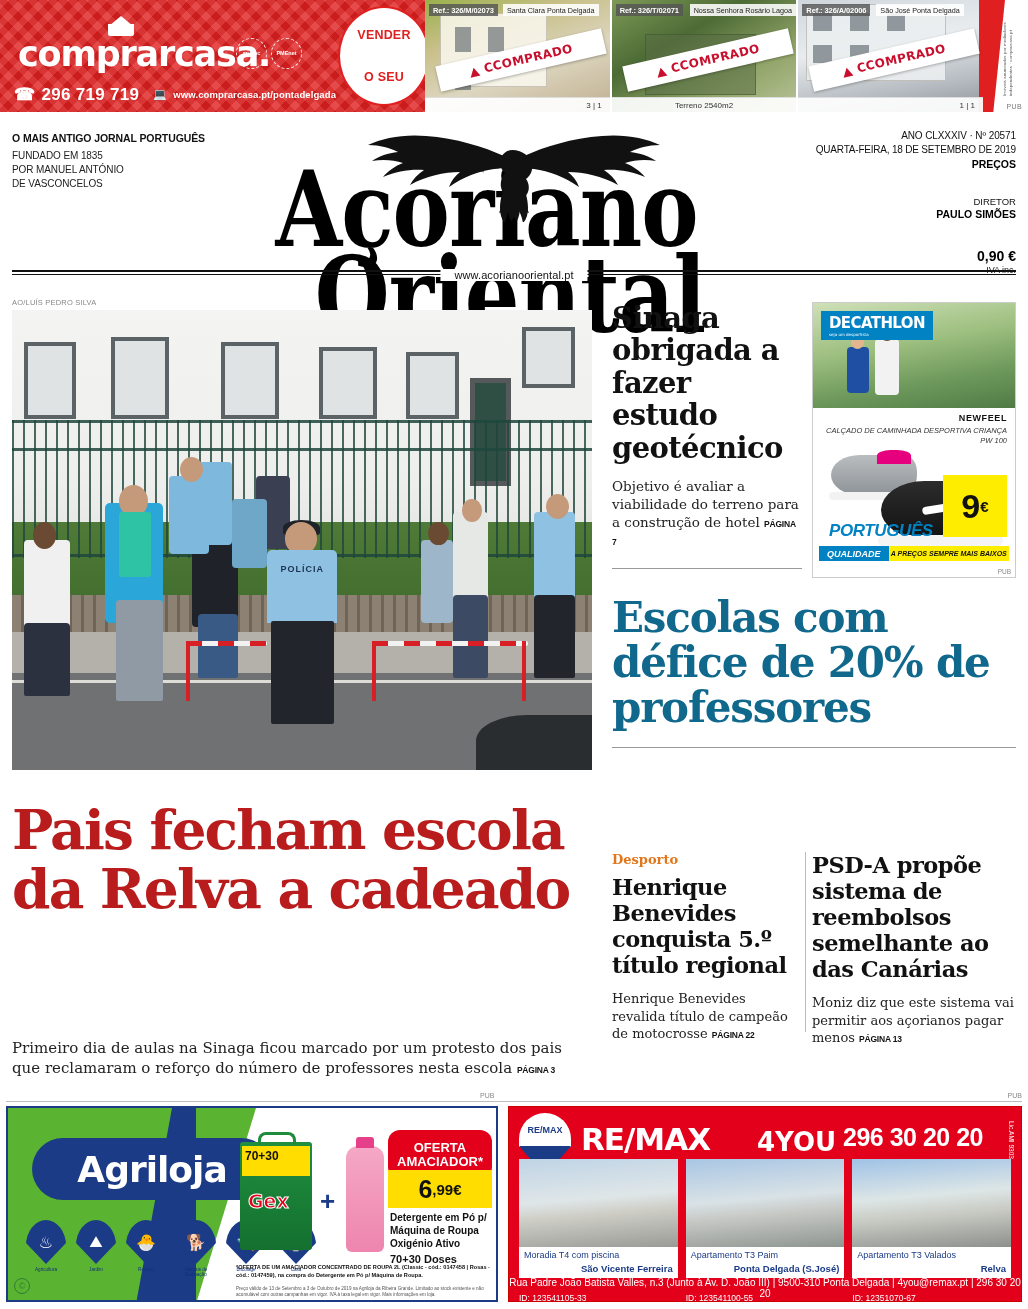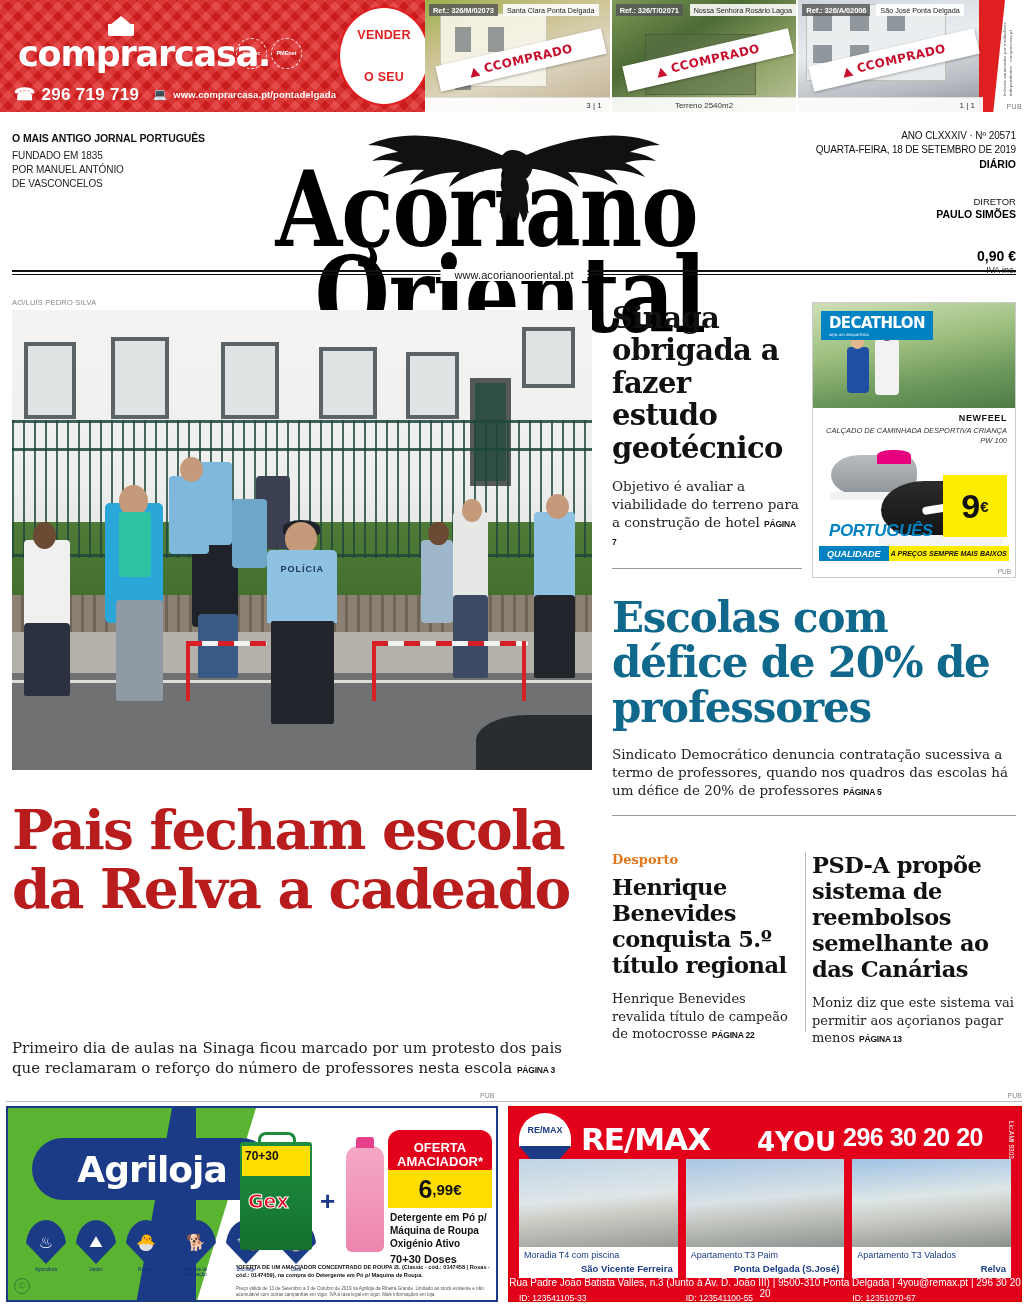--- a/index.html
+++ b/index.html
@@ -500,21 +500,21 @@
 
     <div class="mh-title">
       <span>Açoriano</span>
       <span style="display:inline-block;width:18px;"></span>
       <span>Oriental</span>
     </div>
 
     <div class="mh-right">
       <div class="mh-ano">ANO CLXXXIV · Nº 20571</div>
       <div class="mh-date">QUARTA-FEIRA, 18 DE SETEMBRO DE 2019</div>
-      <div class="mh-diario">DIÁRIO</div>
+      <div class="mh-diario">PREÇOS</div>
       <div class="mh-dir-l">DIRETOR</div>
       <div class="mh-dir">PAULO SIMÕES</div>
       <div class="mh-price">0,90 €</div>
       <div class="mh-iva">IVA inc.</div>
     </div>
 
     <div class="mh-rule">
       <div class="r1"></div>
         <div class="r2"></div>
     </div>
@@ -634,24 +634,20 @@
       <div class="deca-flex">PORTUGUÊS</div>
       <div class="deca-bar">
         <div class="q">QUALIDADE</div>
         <div class="y">A PREÇOS SEMPRE MAIS BAIXOS</div>
       </div>
       <div class="deca-pub">PUB</div>
     </div>
 
     <div class="escolas">
       <div class="escolas-hl">Escolas com défice de 20% de professores</div>
-      <div class="escolas-sub">
-        <span>Sindicato Democrático denuncia contratação sucessiva a termo de professores, quando nos quadros das escolas há um défice de 20% de professores</span>
-        <span class="pagina">PÁGINA 5</span>
-      </div>
       <div class="sep-thin" style="margin-top:16px;"></div>
     </div>
 
     <div class="vrule"></div>
 
     <div class="desporto-col">
       <div class="kicker">Desporto</div>
       <div class="sub-hl">Henrique Benevides conquista 5.º título regional</div>
       <div class="sub-body">
         <span>Henrique Benevides revalida título de campeão de motocrosse</span>

